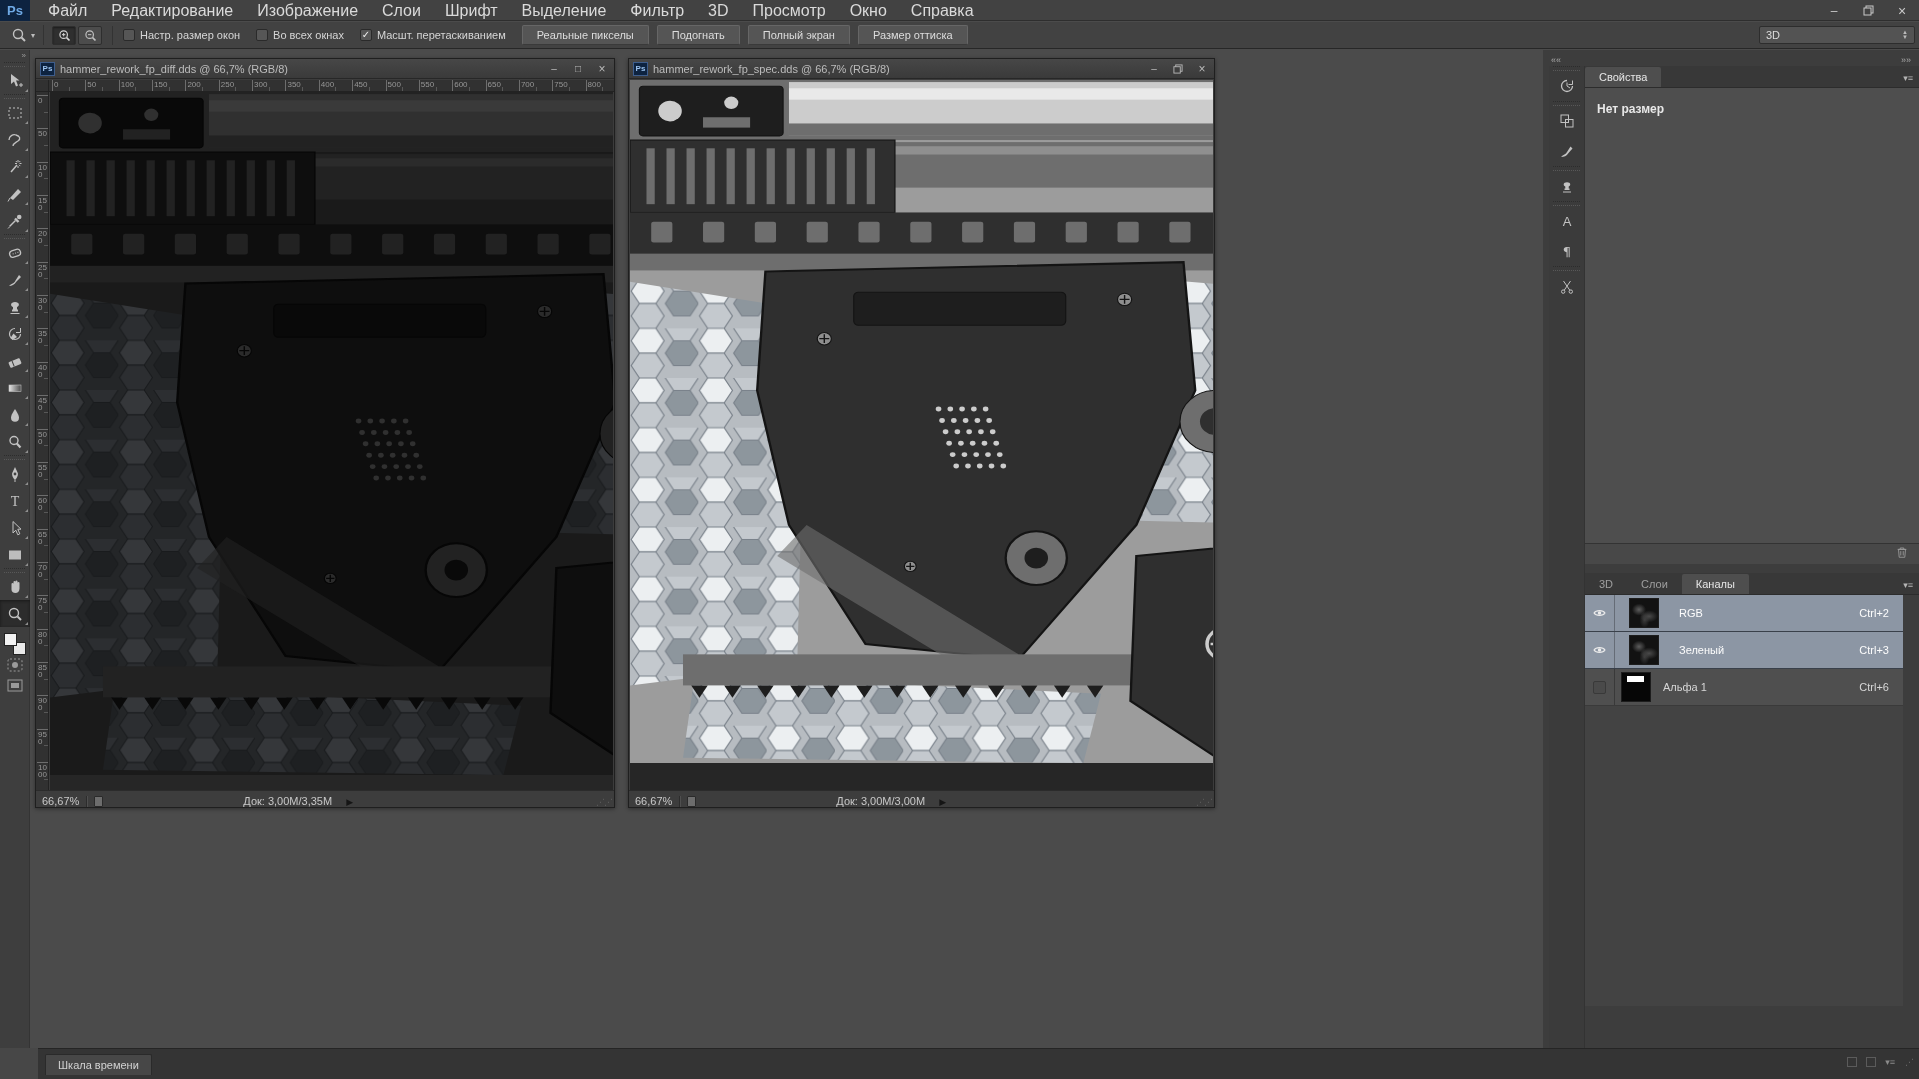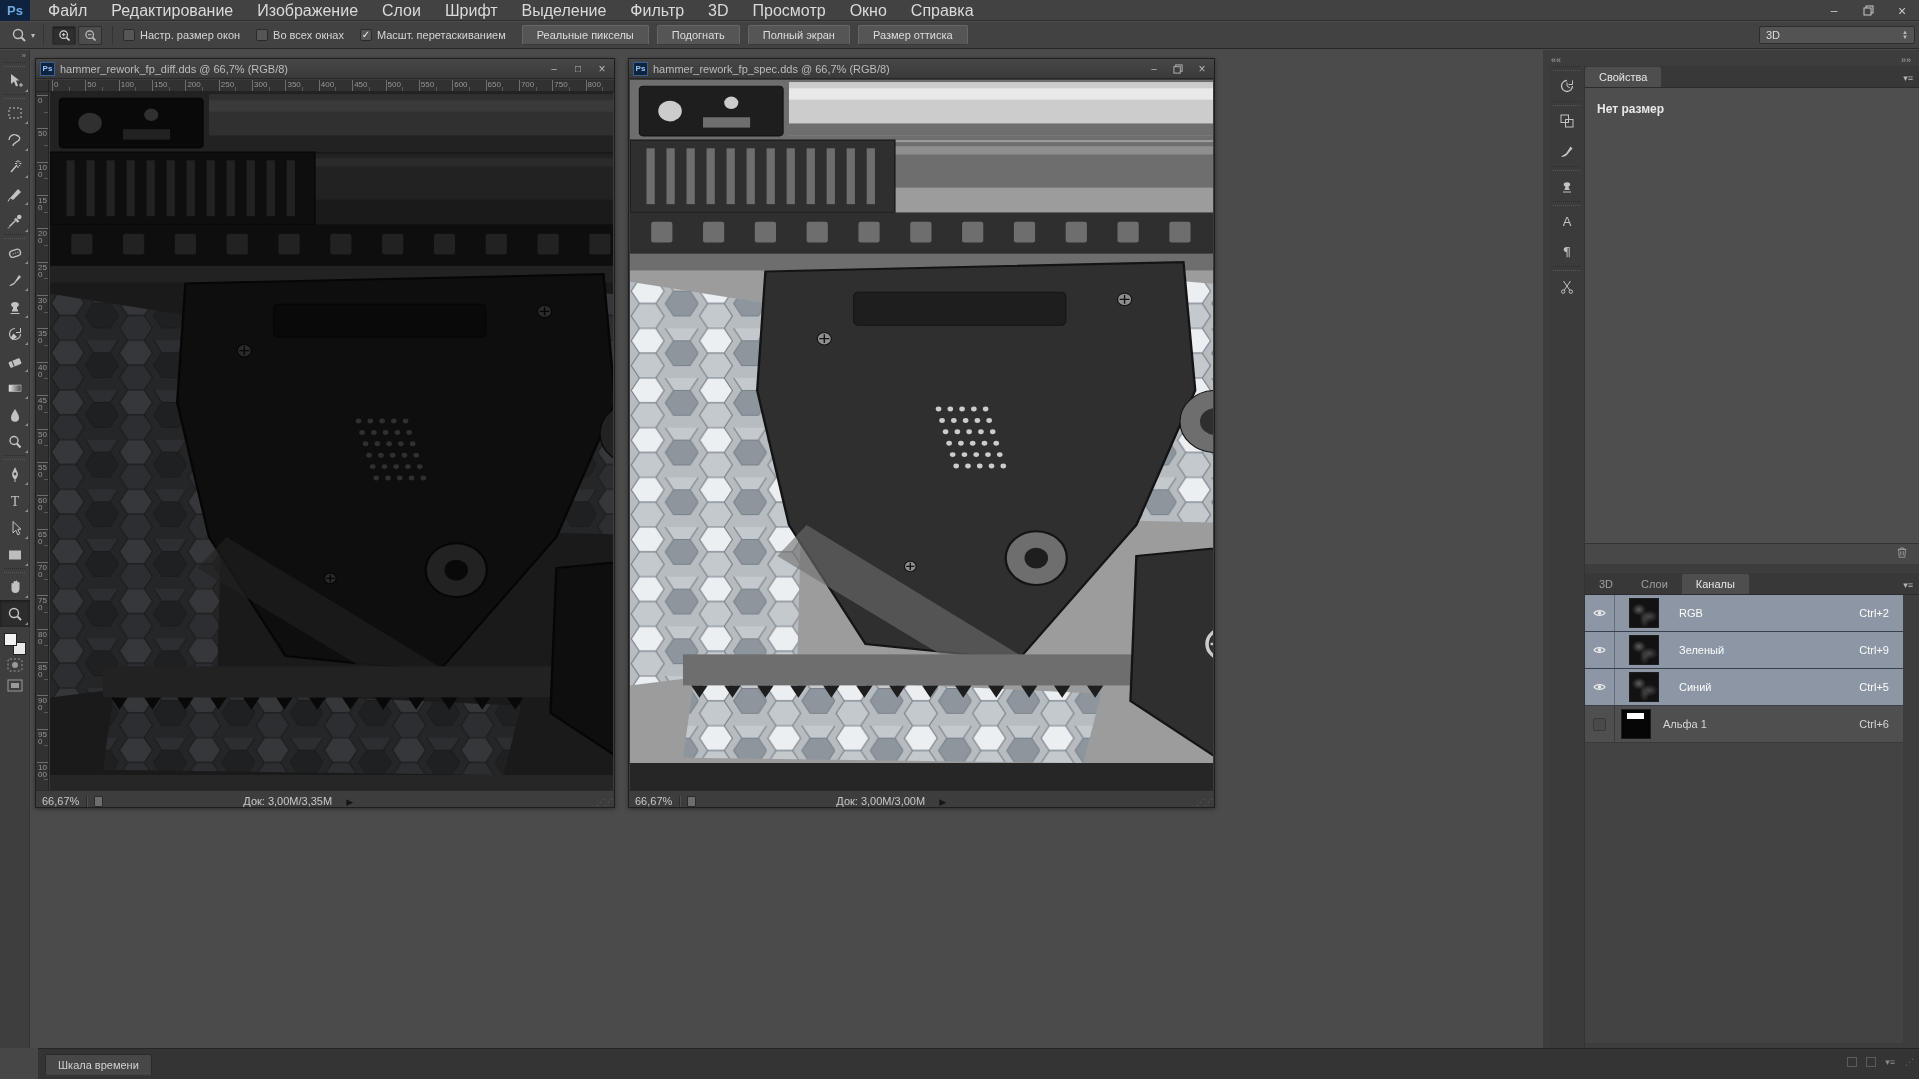--- a/index.html
+++ b/index.html
@@ -854,34 +854,23 @@
 
   <div class="channel-row selected">
     <span class="eye-cell">
               <svg width="15" height="10" viewBox="0 0 14 10">
                 <path d="M1.5 5 C3.5 1.8 10.5 1.8 12.5 5 C10.5 8.2 3.5 8.2 1.5 5 Z" fill="none" stroke="#ececec" stroke-width="1.1"></path>
                 <circle cx="7" cy="5" r="1.7" fill="#ececec"></circle>
               </svg>
             </span>
     <span class="thumb"></span>
     <span class="ch-name">Зеленый</span>
-    <span class="ch-key">Ctrl+9</span>
+    <span class="ch-key">Ctrl+3</span>
   </div>
 
-  <div class="channel-row selected">
-    <span class="eye-cell">
-              <svg width="15" height="10" viewBox="0 0 14 10">
-                <path d="M1.5 5 C3.5 1.8 10.5 1.8 12.5 5 C10.5 8.2 3.5 8.2 1.5 5 Z" fill="none" stroke="#ececec" stroke-width="1.1"></path>
-                <circle cx="7" cy="5" r="1.7" fill="#ececec"></circle>
-              </svg>
-            </span>
-    <span class="thumb"></span>
-    <span class="ch-name">Синий</span>
-    <span class="ch-key">Ctrl+5</span>
-  </div>
 
   <div class="channel-row">
     <span class="eye-cell">
               <span class="eye-well"></span>
             </span>
     <span class="thumb alpha"></span>
     <span class="ch-name">Альфа 1</span>
     <span class="ch-key">Ctrl+6</span>
   </div>
 </div>

